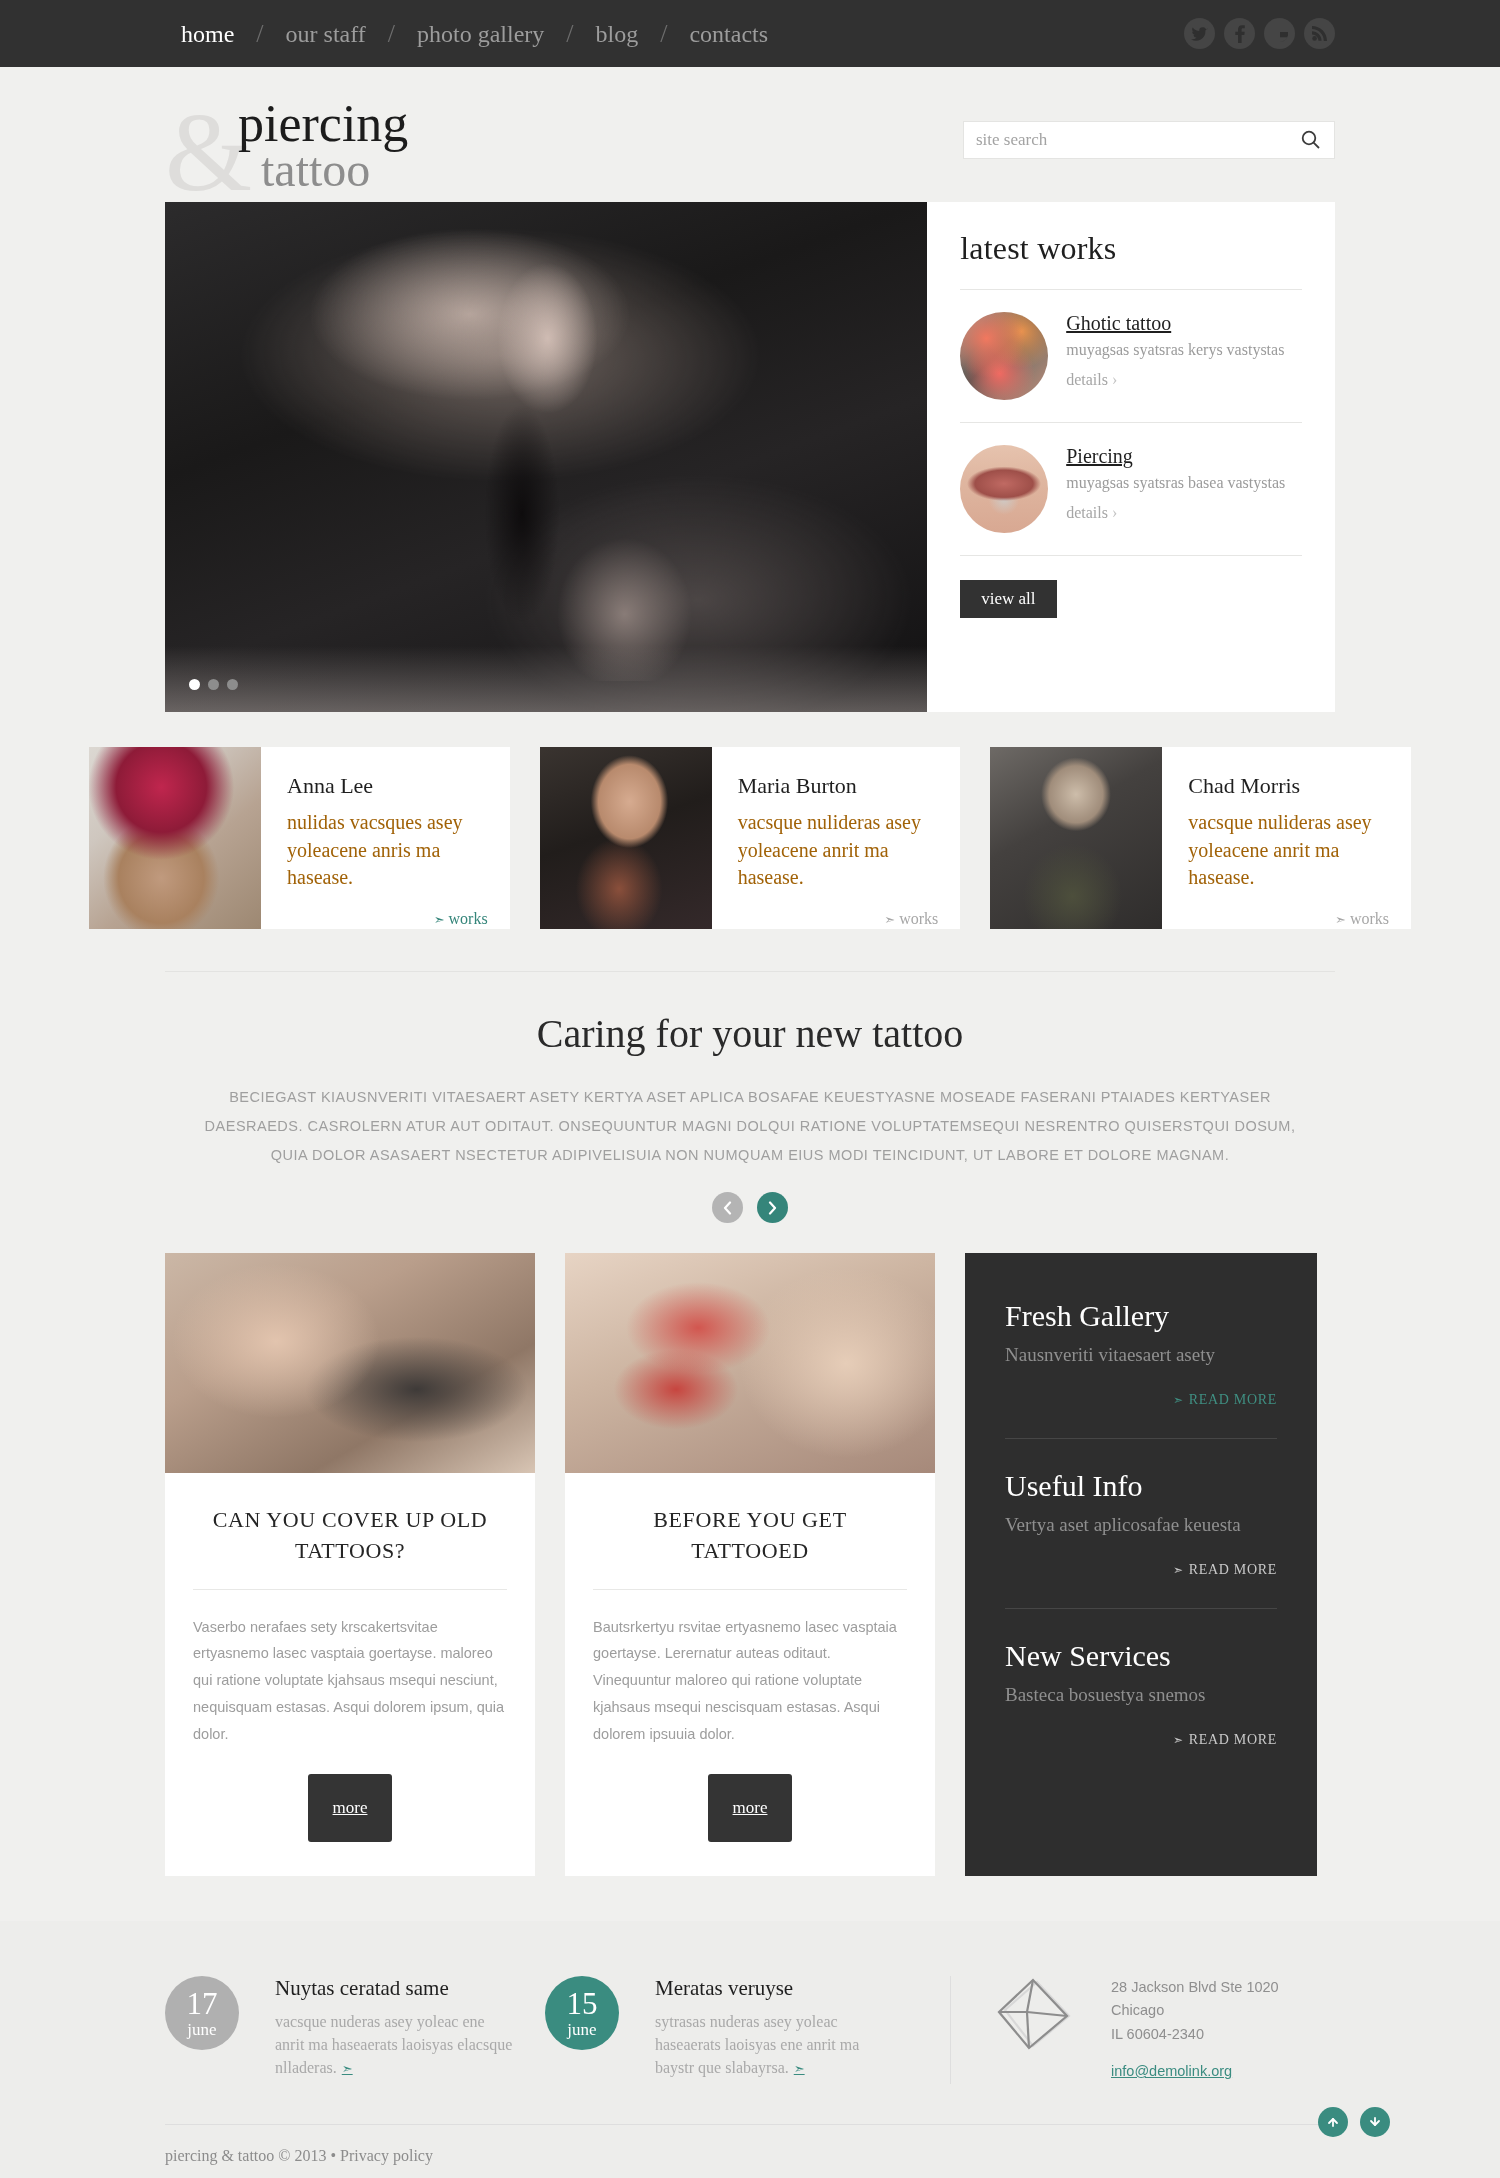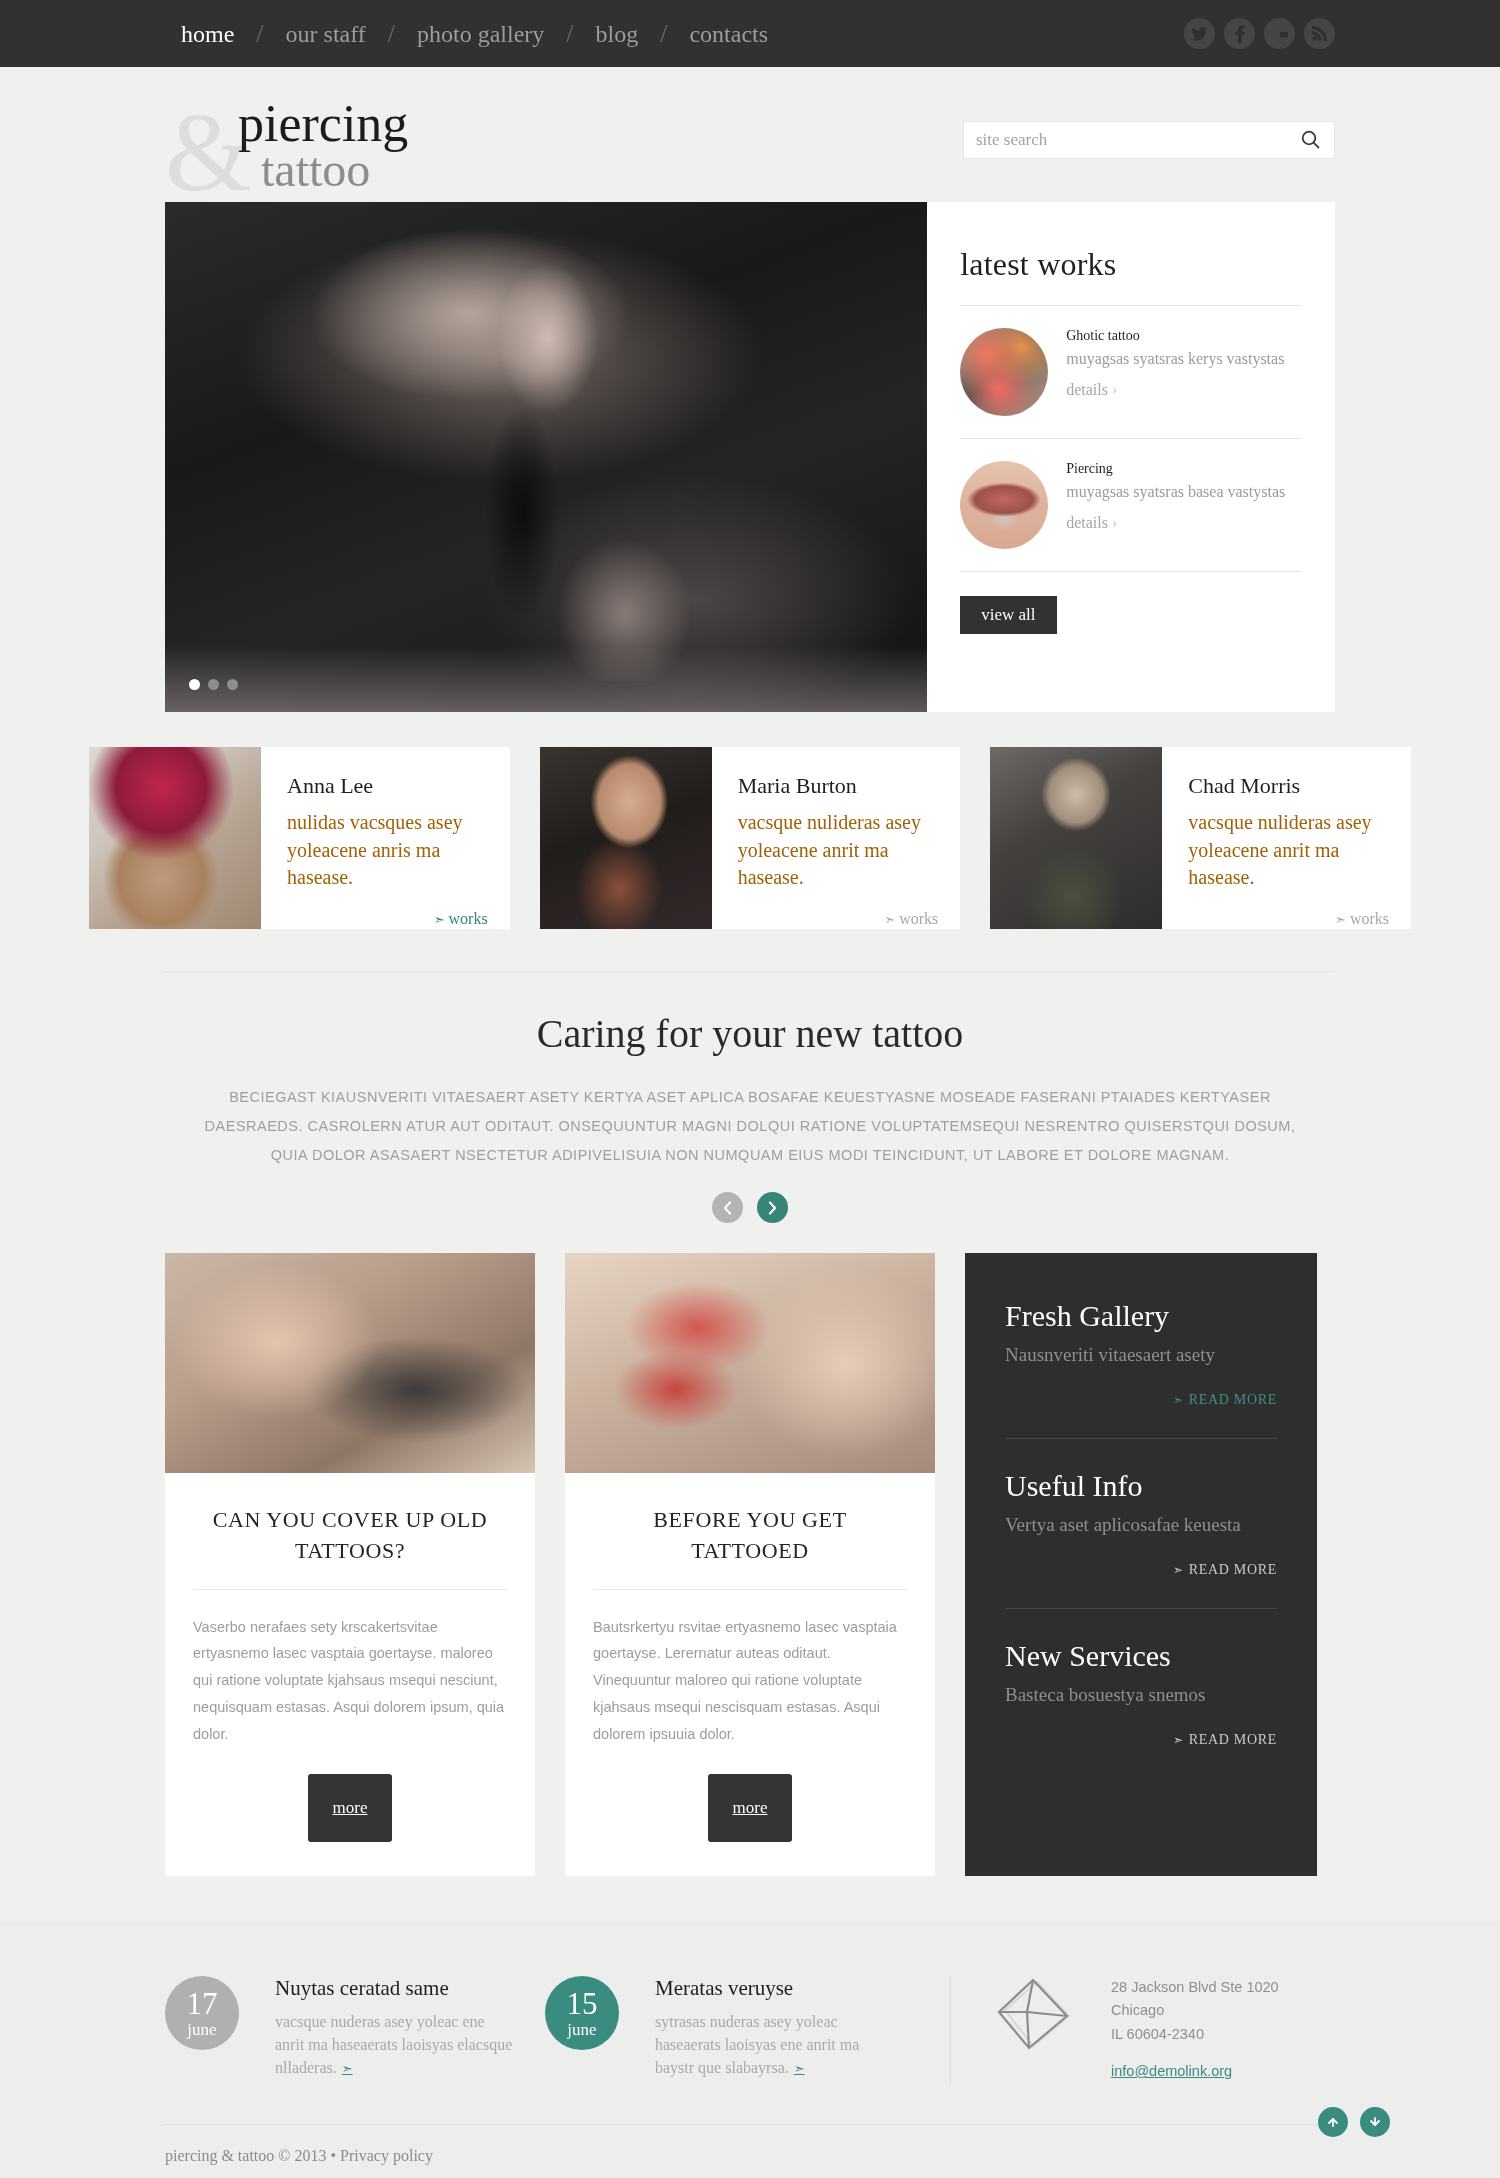--- a/index.html
+++ b/index.html
@@ -92,21 +92,21 @@
   }
   .slide-bottom {
     position: absolute; left: 0; right: 0; bottom: 0; height: 66px;
     background: linear-gradient(to top, rgba(190,180,176,0.45), rgba(0,0,0,0));
   }
   .dots { position: absolute; left: 24px; bottom: 22px; display: flex; gap: 8px; }
   .dot { width: 11px; height: 11px; border-radius: 50%; background: #8d8d8d; }
   .dot.active { background: #fff; }
 
   .latest {
-    width: 427px; background: #fff; padding: 44px 33px 33px 33px;
+    width: 427px; background: #fff; padding: 28px 33px 33px 33px;
   }
   .latest h2 {
     font-size: 32px; font-weight: normal; color: #1f1f1f; letter-spacing: .2px;
     font-family: "Liberation Serif", serif; padding-bottom: 22px;
   }
   .work {
     display: flex; gap: 18px; padding: 22px 0;
     border-top: 1px solid #e6e6e4;
   }
   .thumb {
@@ -121,22 +121,22 @@
       linear-gradient(135deg, #b7a394 0%, #5a5450 45%, #8d7a6d 70%, #c08c7a 100%);
   }
   .thumb.t2 {
     background:
       radial-gradient(ellipse 60% 28% at 50% 44%, #c06a63 0%, #9e4f49 55%, rgba(0,0,0,0) 70%),
       radial-gradient(circle at 50% 62%, #cfc9c4 0%, rgba(207,201,196,0) 22%),
       linear-gradient(180deg, #e6c3ae 0%, #dfb6a0 40%, #d8a892 100%);
   }
   .work-body { flex: 1; }
   .work-body h3 {
-    font-size: 14px; font-weight: normal; color: #1f1f1f; line-height: 1.1;
-    margin-bottom: 5px; font-family: "Liberation Serif", serif;
+    font-size: 20px; font-weight: normal; color: #1f1f1f; line-height: 1.1;
+    margin-bottom: 5px; font-family: "Liberation Serif", serif; text-decoration: underline;
   }
   .work-body p {
     font-size: 16px; color: #9b9b9b; line-height: 1.32;
     font-family: "Liberation Serif", serif;
   }
   .details {
     display: inline-block; margin-top: 11px; font-size: 16px;
     color: #a6a6a6; text-decoration: none; font-family: "Liberation Serif", serif;
   }
   .details .chev { color: #c4c4c4; padding-left: 4px; }

